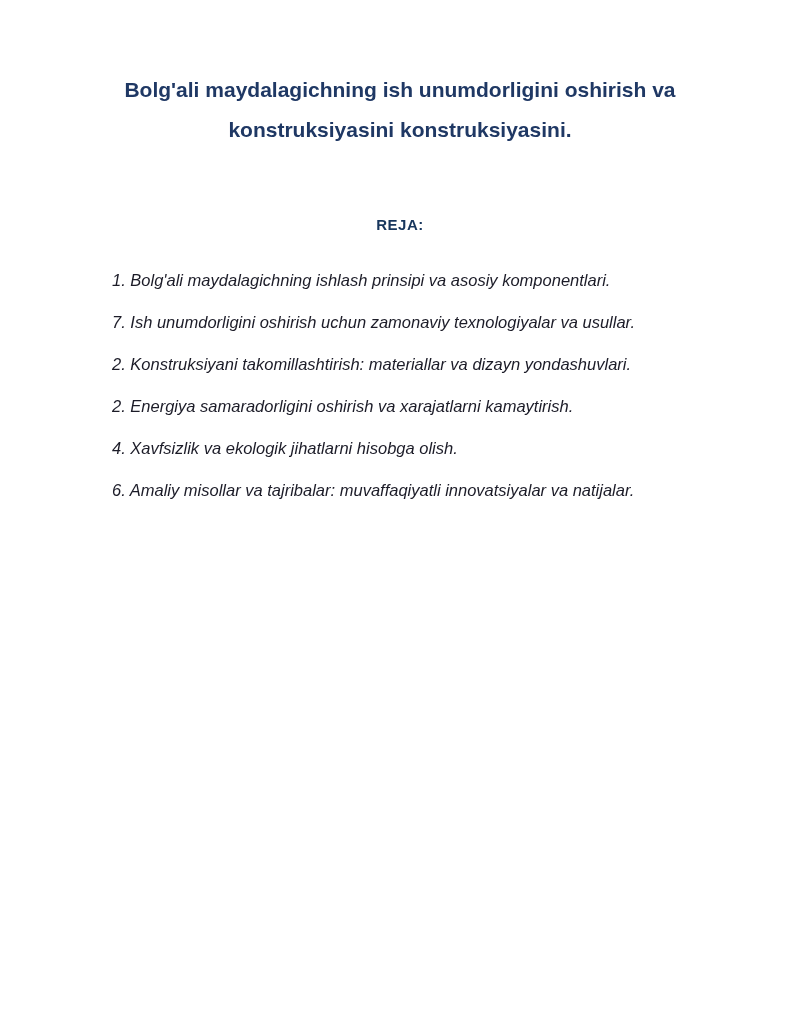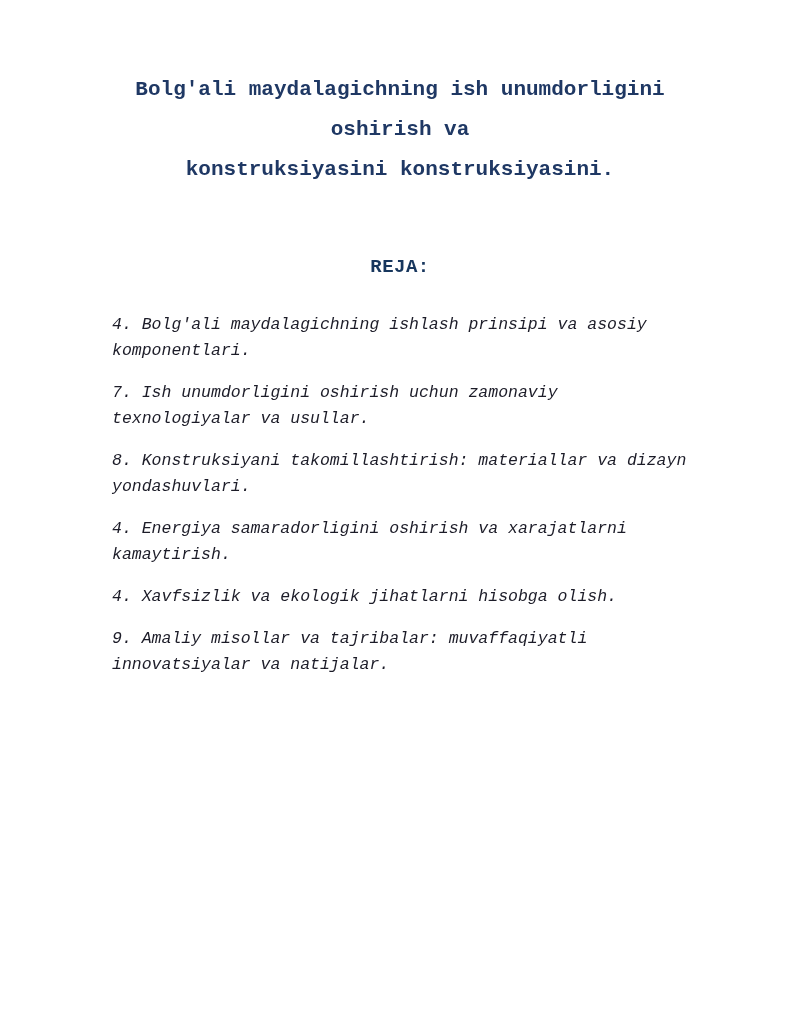--- a/index.html
+++ b/index.html
@@ -5,36 +5,36 @@
   html, body {
     margin: 0;
     padding: 0;
     background: #ffffff;
   }
   .page {
     position: relative;
     width: 800px;
     height: 968px;
     background: #ffffff;
-    font-family: Liberation Mono, monospace;
+    font-family: Liberation Sans, sans-serif;
     overflow: hidden;
     box-sizing: border-box;
   }
   .doc-title {
     margin: 70px 90px 0 90px;
     text-align: center;
     font-size: 21px;
     font-weight: bold;
     line-height: 40px;
     color: #1f3864;
   }
   .plan-heading {
     margin: 66px 0 0 0;
     text-align: center;
-    font-size: 19px;
+    font-size: 15px;
     font-weight: bold;
     letter-spacing: 0.5px;
     color: #17365d;
   }
   .plan-list {
     margin: 34px 96px 0 112px;
   }
   .plan-item {
     margin: 0 0 16px 0;
     font-size: 16.5px;
@@ -49,21 +49,21 @@
 <div class="page">
 
   <h1 class="doc-title">
     <span>Bolg'ali maydalagichning ish unumdorligini oshirish va</span><br>
     <span>konstruksiyasini konstruksiyasini.</span>
   </h1>
 
   <h2 class="plan-heading">REJA:</h2>
 
   <div class="plan-list">
-    <p class="plan-item">4. Bolg'ali maydalagichning ishlash prinsipi va asosiy komponentlari.</p>
+    <p class="plan-item">1. Bolg'ali maydalagichning ishlash prinsipi va asosiy komponentlari.</p>
     <p class="plan-item">7. Ish unumdorligini oshirish uchun zamonaviy texnologiyalar va usullar.</p>
-    <p class="plan-item">8. Konstruksiyani takomillashtirish: materiallar va dizayn yondashuvlari.</p>
-    <p class="plan-item">4. Energiya samaradorligini oshirish va xarajatlarni kamaytirish.</p>
+    <p class="plan-item">2. Konstruksiyani takomillashtirish: materiallar va dizayn yondashuvlari.</p>
+    <p class="plan-item">2. Energiya samaradorligini oshirish va xarajatlarni kamaytirish.</p>
     <p class="plan-item">4. Xavfsizlik va ekologik jihatlarni hisobga olish.</p>
-    <p class="plan-item">9. Amaliy misollar va tajribalar: muvaffaqiyatli innovatsiyalar va natijalar.</p>
+    <p class="plan-item">6. Amaliy misollar va tajribalar: muvaffaqiyatli innovatsiyalar va natijalar.</p>
   </div>
 
 </div>
 
 </body></html>

